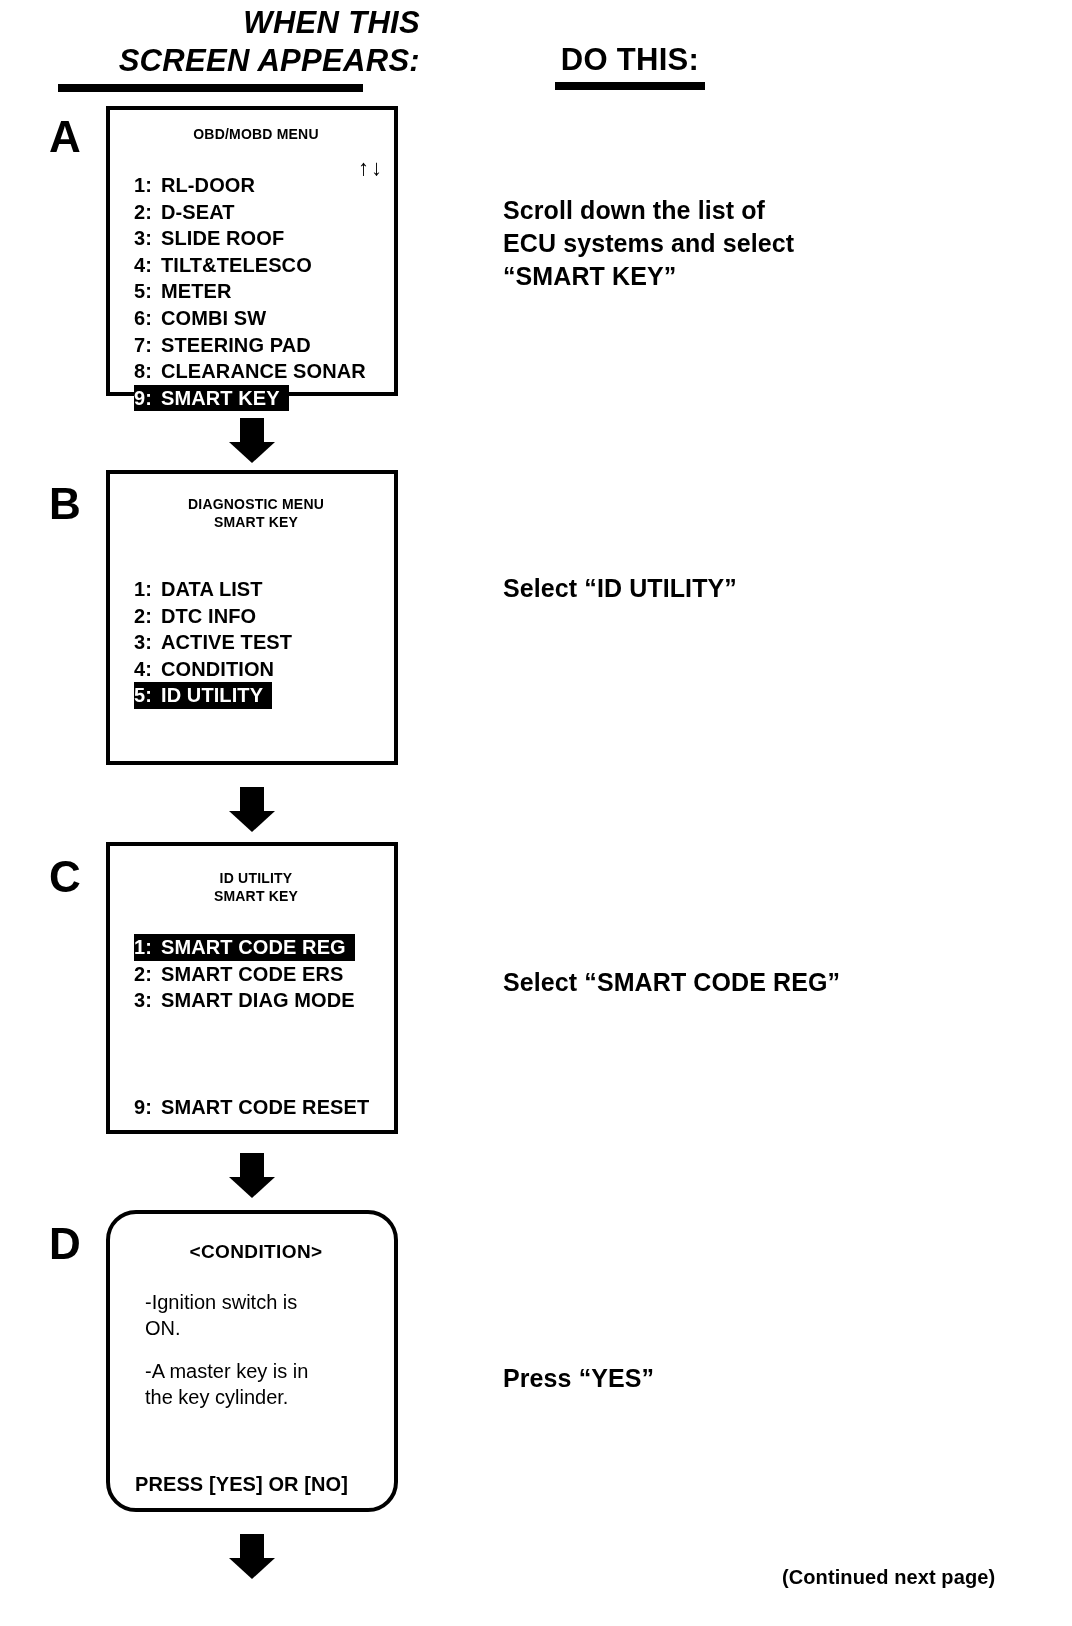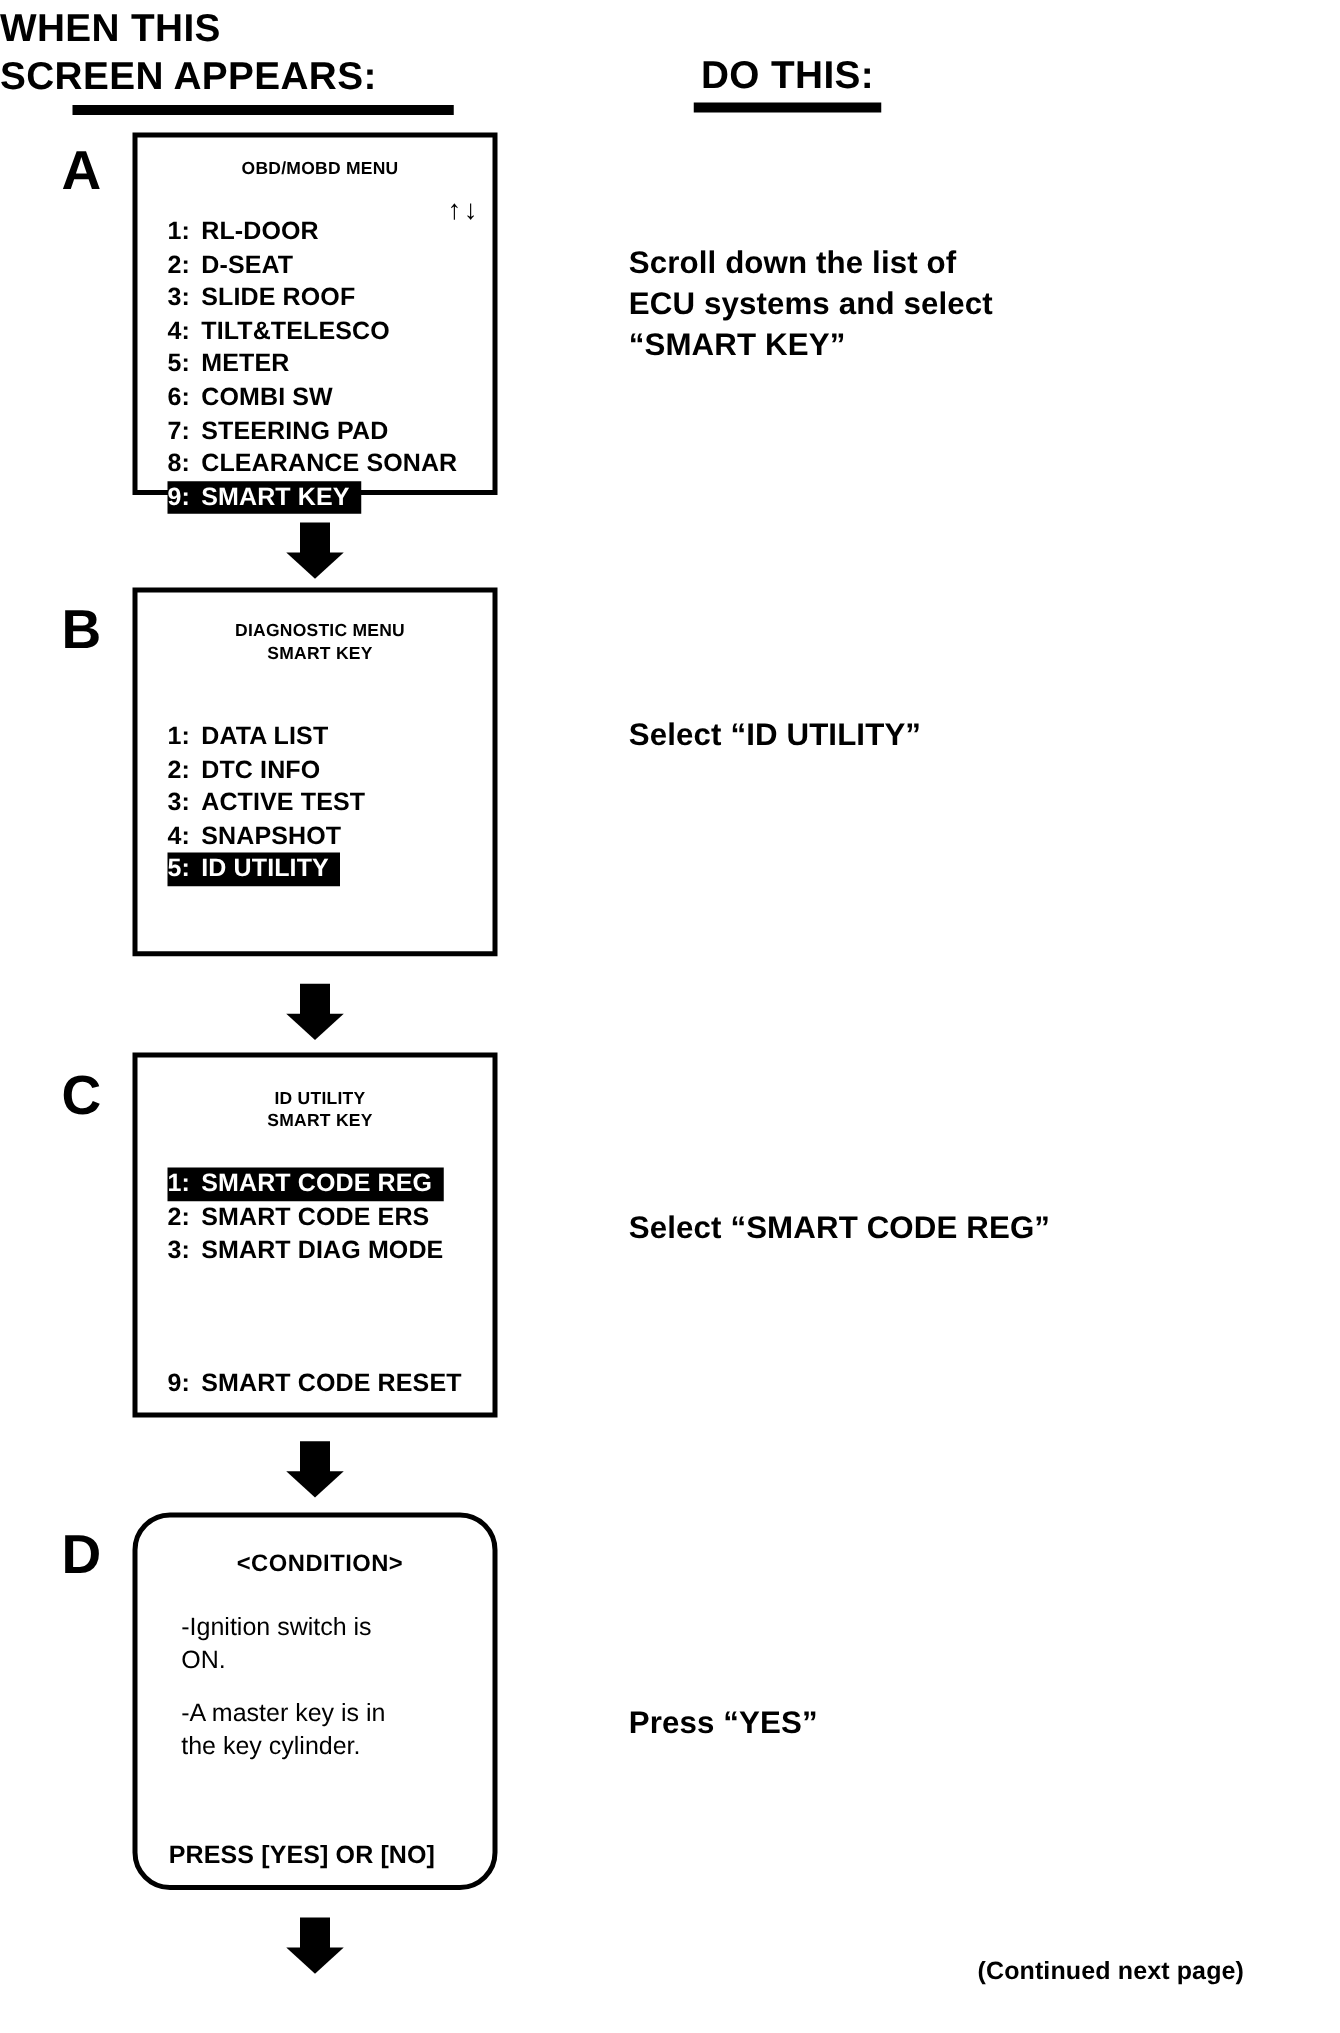--- a/index.html
+++ b/index.html
@@ -16,25 +16,26 @@
     overflow: hidden;
   }
 
   .abs { position: absolute; }
 
   
   #header-left {
     left: 0px;
     top: 4px;
     width: 420px;
-    text-align: left;
+    text-align: right;
     font-size: 31px;
     font-weight: bold;
     line-height: 1.22;
     letter-spacing: 0.3px;
+    font-style: italic;
   }
   #header-left .rule {
     margin: 4px auto 0 auto;
     width: 305px;
     height: 8px;
     background: #000;
   }
   #header-right {
     left: 470px;
     top: 42px;
@@ -210,21 +211,21 @@
 
 <div class="abs step-letter" style="left:42px; top:482px;">B</div>
 
 <div class="abs screen" id="screen-b" style="left:106px; top:470px; width:292px; height:295px;">
   <div class="abs scr-title" style="left:0; top:22px; width:292px; white-space:pre-line;">DIAGNOSTIC MENU
 SMART KEY</div>
   <ul class="menu-list abs" style="left:24px; top:102px;">
     <li class="menu-row"><span class="num">1:</span><span>DATA LIST</span></li>
     <li class="menu-row"><span class="num">2:</span><span>DTC INFO</span></li>
     <li class="menu-row"><span class="num">3:</span><span>ACTIVE TEST</span></li>
-    <li class="menu-row"><span class="num">4:</span><span>SNAPSHOT</span></li>
+    <li class="menu-row"><span class="num">4:</span><span>CONDITION</span></li>
     <li class="menu-row sel"><span class="num">5:</span><span>ID UTILITY</span></li>
   </ul>
 </div>
 
 <div class="abs instruction" style="left:503px; top:572px; width:430px;">Select “ID UTILITY”</div>
 
 <div class="abs down-arrow" style="left:229px; top:787px;">
   <div class="shaft"></div>
     <div class="head"></div>
 </div>

